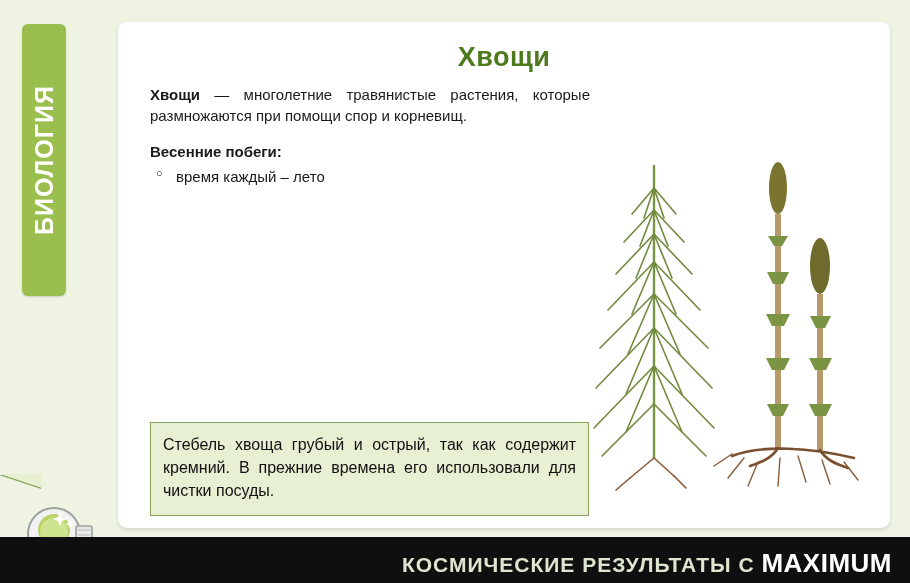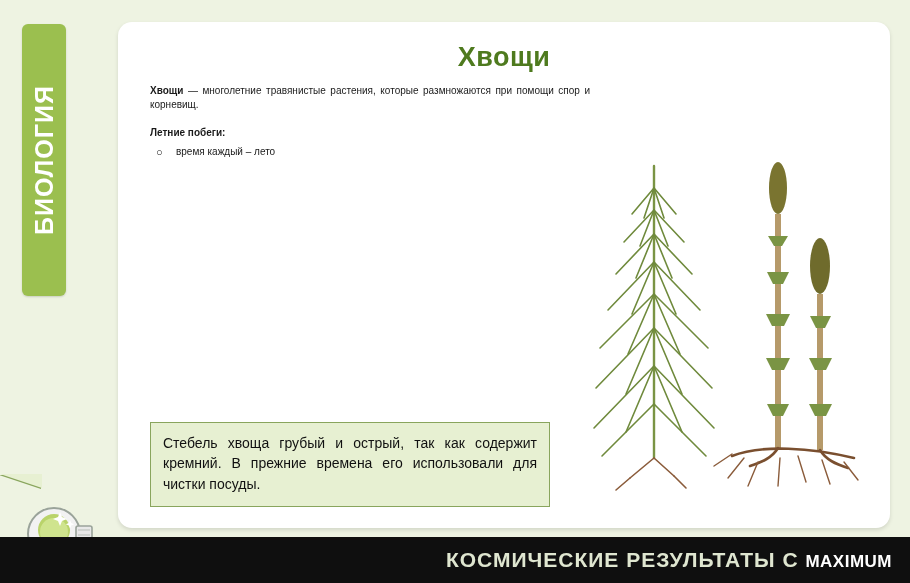--- a/index.html
+++ b/index.html
@@ -47,21 +47,21 @@
   }
 
   
   .card {
     position: absolute;
     left: 118px;
     top: 22px;
     width: 772px;
     height: 506px;
     background: #ffffff;
-    border-radius: 14px;
+    border-radius: 9px;
     box-shadow: 0 2px 4px rgba(0,0,0,0.12);
     box-sizing: border-box;
     overflow: hidden;
   }
 
   .title {
     position: absolute;
     left: 0;
     top: 20px;
     width: 100%;
@@ -70,21 +70,21 @@
     font-weight: bold;
     color: #4e7a1e;
     letter-spacing: 0.5px;
   }
 
   .content {
     position: absolute;
     left: 32px;
     top: 62px;
     width: 440px;
-    font-size: 10px;
+    font-size: 15px;
     color: #1a1a1a;
     line-height: 1.42;
   }
 
   .intro {
     margin: 0 0 14px 0;
     text-align: justify;
   }
   .intro b { font-weight: bold; }
 
@@ -110,26 +110,26 @@
     left: 6px;
     top: 0;
     font-size: 11px;
     color: #111;
   }
 
   .note {
     position: absolute;
     left: 32px;
     top: 400px;
-    width: 400px;
+    width: 439px;
     background: #e7f0d2;
     border: 1px solid #89a55d;
     padding: 10px 12px 12px 12px;
     box-sizing: border-box;
-    font-size: 14px;
+    font-size: 16px;
     line-height: 1.45;
     color: #111;
     text-align: justify;
   }
 
   
   .note-tail {
     position: absolute;
     left: 0px;
     top: 474px;
@@ -172,21 +172,21 @@
     right: 18px;
     top: 11px;
     color: #dfe6d0;
     font-size: 21px;
     font-weight: bold;
     letter-spacing: 1px;
     white-space: nowrap;
   }
   .footer .brand {
     color: #ffffff;
-    font-size: 17px;
+    font-size: 26px;
     font-weight: bold;
     letter-spacing: 0.5px;
   }
 </style>
 </head>
 <body>
 
 <div class="slide">
 
   <div class="subject-tab">
@@ -194,22 +194,22 @@
   </div>
 
   <div class="card">
 
     <div class="title">Хвощи</div>
 
     <div class="content">
 
       <p class="intro"><b>Хвощи</b><span> — многолетние травянистые растения, которые размножаются при помощи спор и корневищ.</span></p>
 
-
-      <div class="sec-head">Летние побеги:</div>
+      <div class="sec-head">Весенние побеги:</div>
+
       <ul class="bullets">
         <li>время каждый – лето</li>
       </ul>
 
     </div>
 
     <div class="note">Стебель хвоща грубый и острый, так как содержит кремний. В прежние времена его использовали для чистки посуды.</div>
 
     <div class="illustration">
       <svg width="300" height="400" viewBox="0 0 300 400" xmlns="http://www.w3.org/2000/svg">

